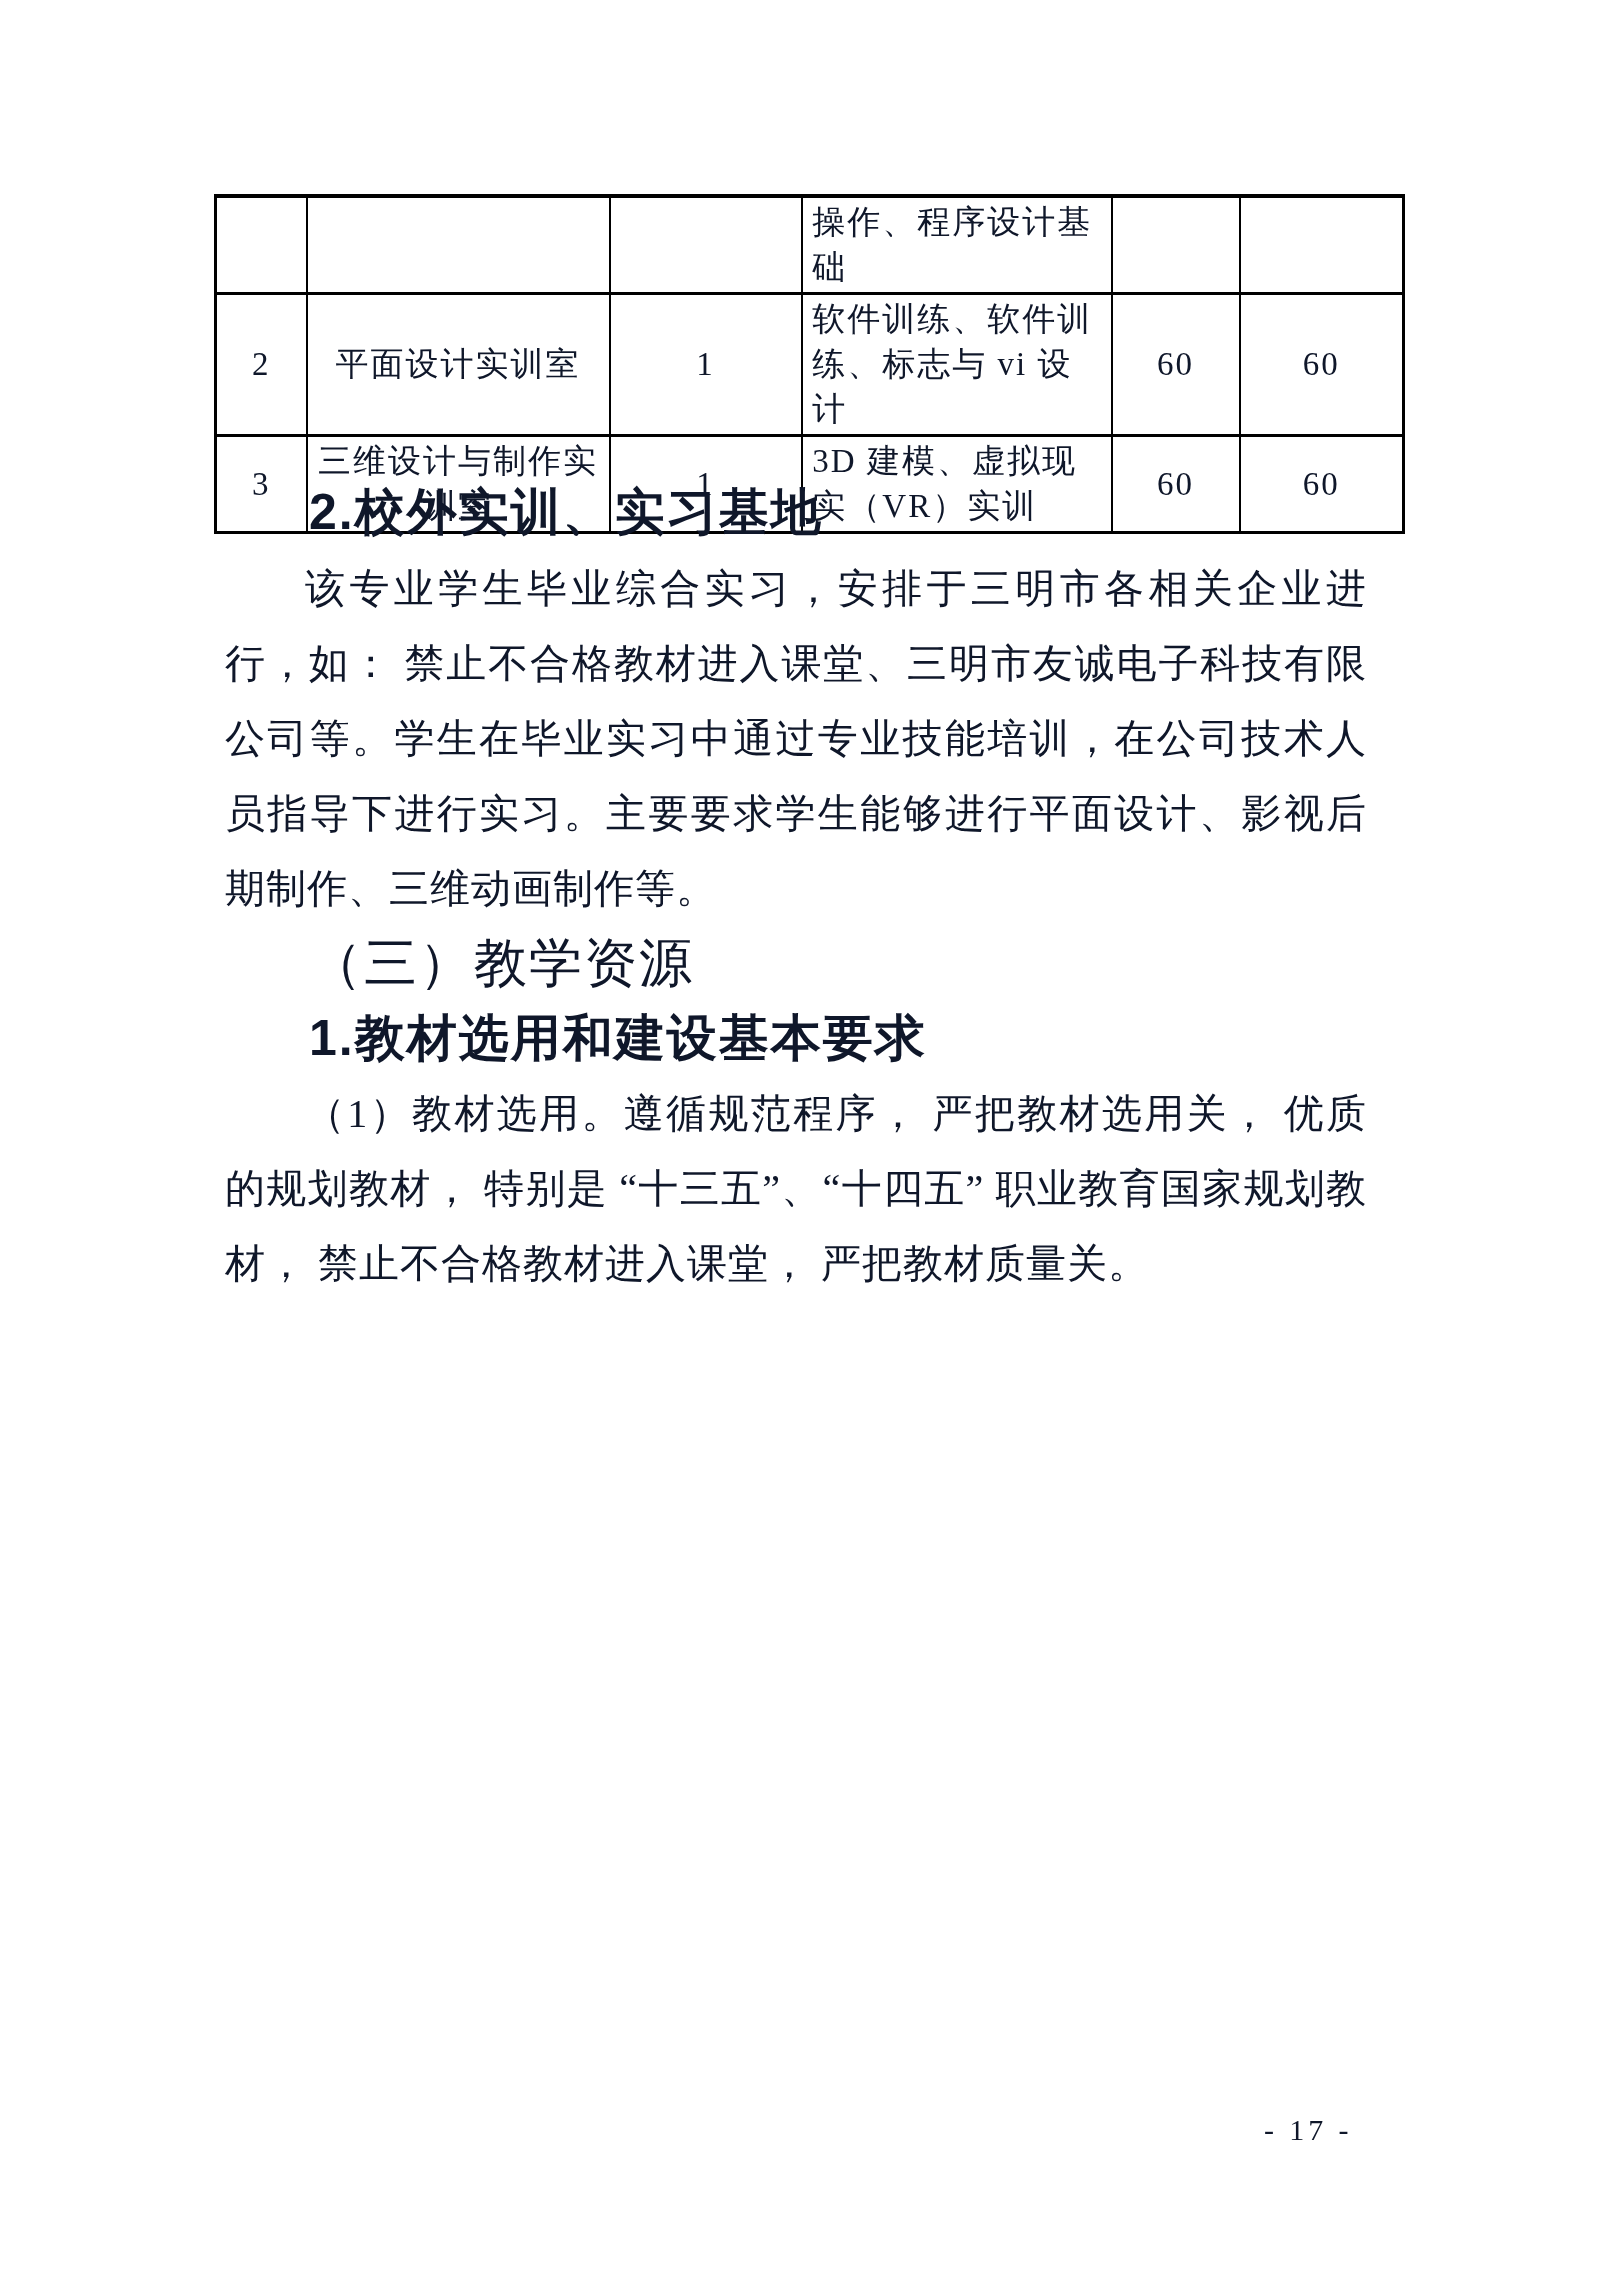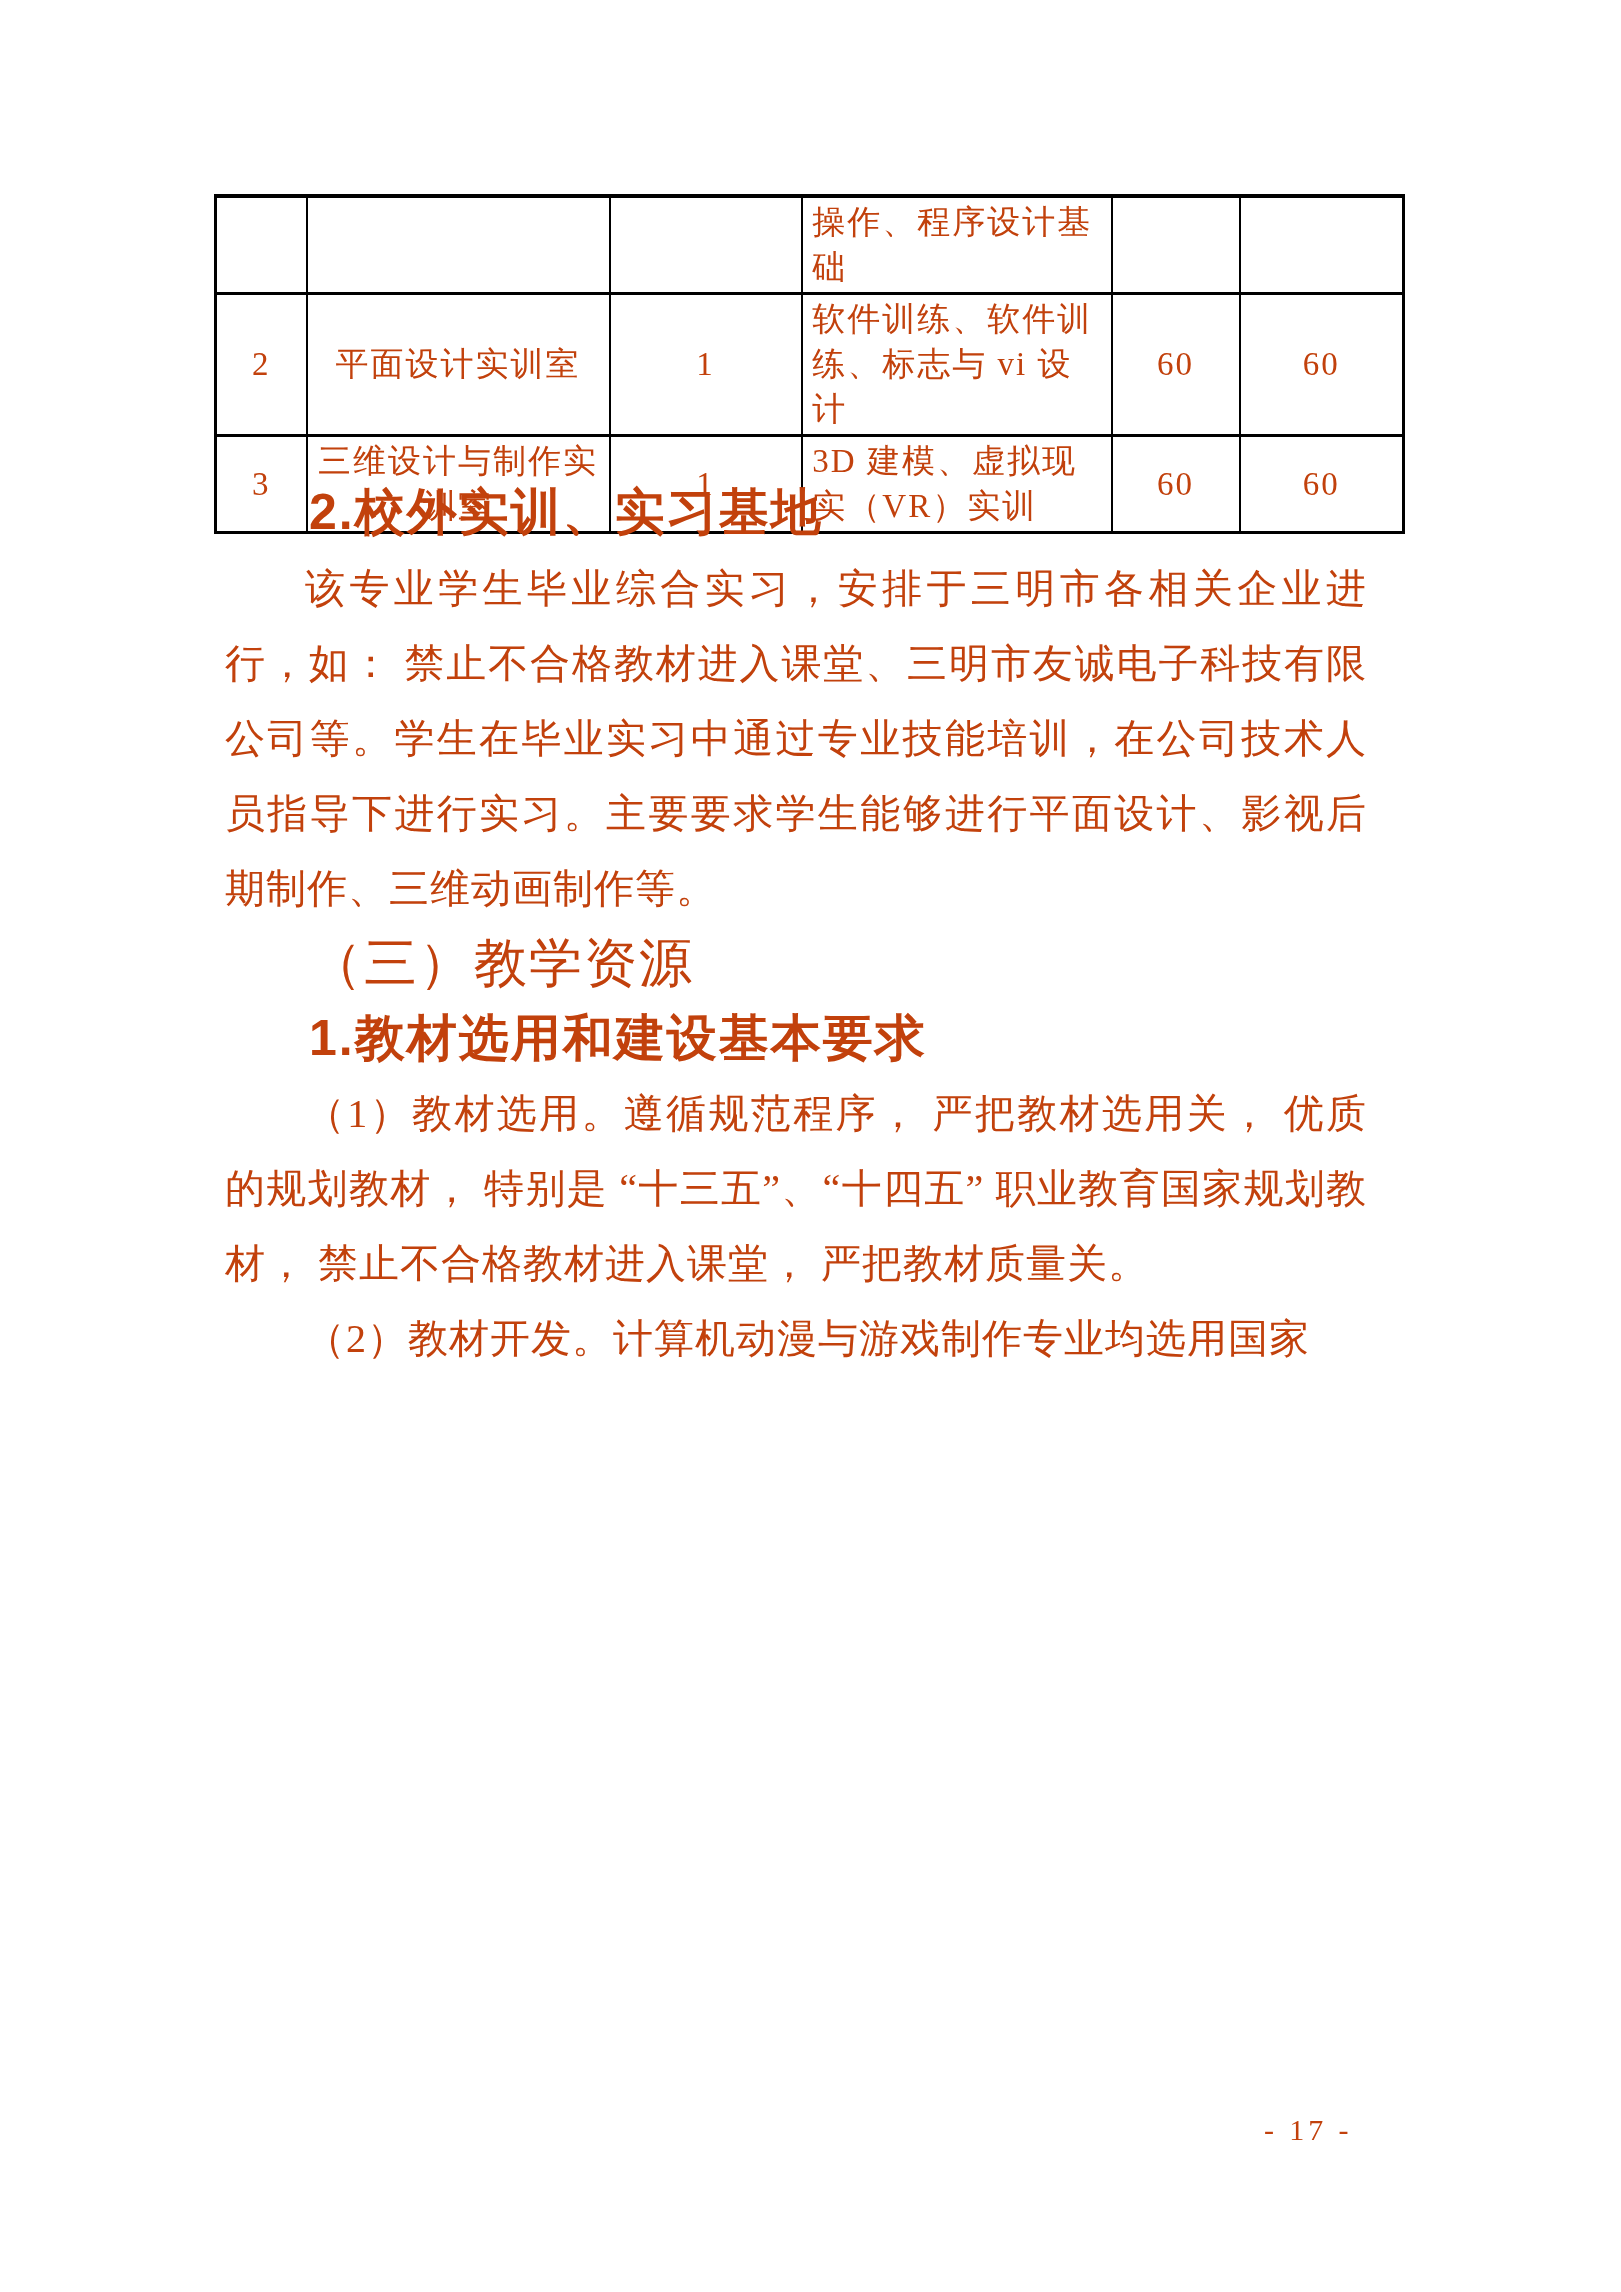--- a/index.html
+++ b/index.html
@@ -5,21 +5,21 @@
   html, body {
     margin: 0;
     padding: 0;
     background: #ffffff;
   }
   .page {
     position: relative;
     width: 1621px;
     height: 2293px;
     background: #ffffff;
-    color: #c2410c;
+    color: #0f172a;
     font-family: "Liberation Serif", serif;
     overflow: hidden;
   }
 
   
   table.facilities {
     position: absolute;
     left: 214px;
     top: 194px;
     width: 1188px;
@@ -142,19 +142,18 @@
       </tr>
     </tbody>
   </table>
 
   <div class="content">
     <h2 class="heading-bold">2.校外实训、实习基地</h2>
     <p>该专业学生毕业综合实习，安排于三明市各相关企业进行，如： 禁止不合格教材进入课堂、三明市友诚电子科技有限公司等。学生在毕业实习中通过专业技能培训，在公司技术人员指导下进行实习。主要要求学生能够进行平面设计、影视后期制作、三维动画制作等。</p>
     <h3 class="heading-kai">（三）教学资源</h3>
     <h2 class="heading-bold tight">1.教材选用和建设基本要求</h2>
     <p>（1）教材选用。遵循规范程序， 严把教材选用关， 优质的规划教材， 特别是 “十三五”、“十四五” 职业教育国家规划教材， 禁止不合格教材进入课堂， 严把教材质量关。</p>
-    <p>（2）教材开发。计算机动漫与游戏制作专业均选用国家</p>
   </div>
 
   <div class="page-number">- 17 -</div>
 
 </div>
 
 
 </body></html>

